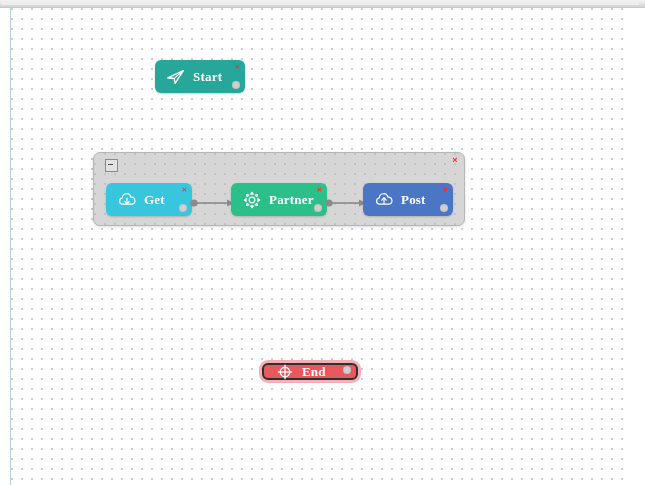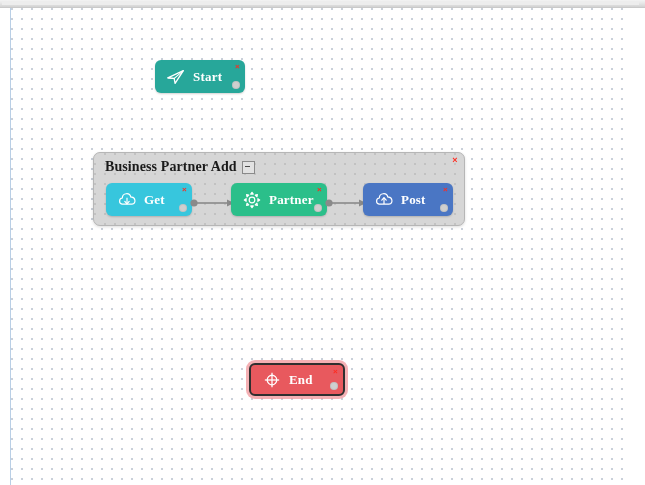--- a/index.html
+++ b/index.html
@@ -134,21 +134,21 @@
   }
   #node-process {
     left: 220px;  top: 175px; width: 96px;  height: 33px;
     background: #2bbf8a;
   }
   #node-post {
     left: 352px;  top: 175px; width: 90px;  height: 33px;
     background: #4a76c4;
   }
   #node-end {
-    left: 238px;  top: 355px; width: 96px;  height: 33px;
+    left: 251px;  top: 355px; width: 96px;  height: 17px;
     background: #e8595e;
     border: 2px solid #2f2f2f;
     box-shadow: 0 0 0 3px rgba(240,150,155,0.75);
     justify-content: flex-end;
   }
 
   
   #group-bpa {
     position: absolute;
     left: 82px;
@@ -238,21 +238,20 @@
         <path d="M3 13 L20 5 L11 19 L10 13.6 Z" fill="none" stroke="#ffffff" stroke-width="1.4" stroke-linejoin="round"></path>
         <path d="M3 13 L10 13.6 L20 5" fill="none" stroke="#ffffff" stroke-width="1.1"></path>
       </svg>
       <span class="node-label">Start</span>
       <span class="node-close">×</span>
       <span class="node-port"></span>
     </div>
 
     <div id="group-bpa">
       <div id="group-title-row">
-        <span id="group-title">Business Partner Add</span>
         <span id="group-collapse"></span>
       </div>
       <span id="group-close">×</span>
     </div>
 
     <div class="node" id="node-get">
       <svg class="node-icon" viewBox="0 0 24 24">
         <path d="M6.6 16.5 A3.4 3.4 0 0 1 6.9 9.8 A4.7 4.7 0 0 1 16.2 8.9 A3.8 3.8 0 0 1 17.4 16.5 Z" fill="none" stroke="#ffffff" stroke-width="1.3" stroke-linejoin="round"></path>
         <line x1="12" y1="9.5" x2="12" y2="16.2" stroke="#ffffff" stroke-width="1.3"></line>
         <path d="M9.6 13.6 L12 16.3 L14.4 13.6" fill="none" stroke="#ffffff" stroke-width="1.3" stroke-linecap="round" stroke-linejoin="round"></path>

